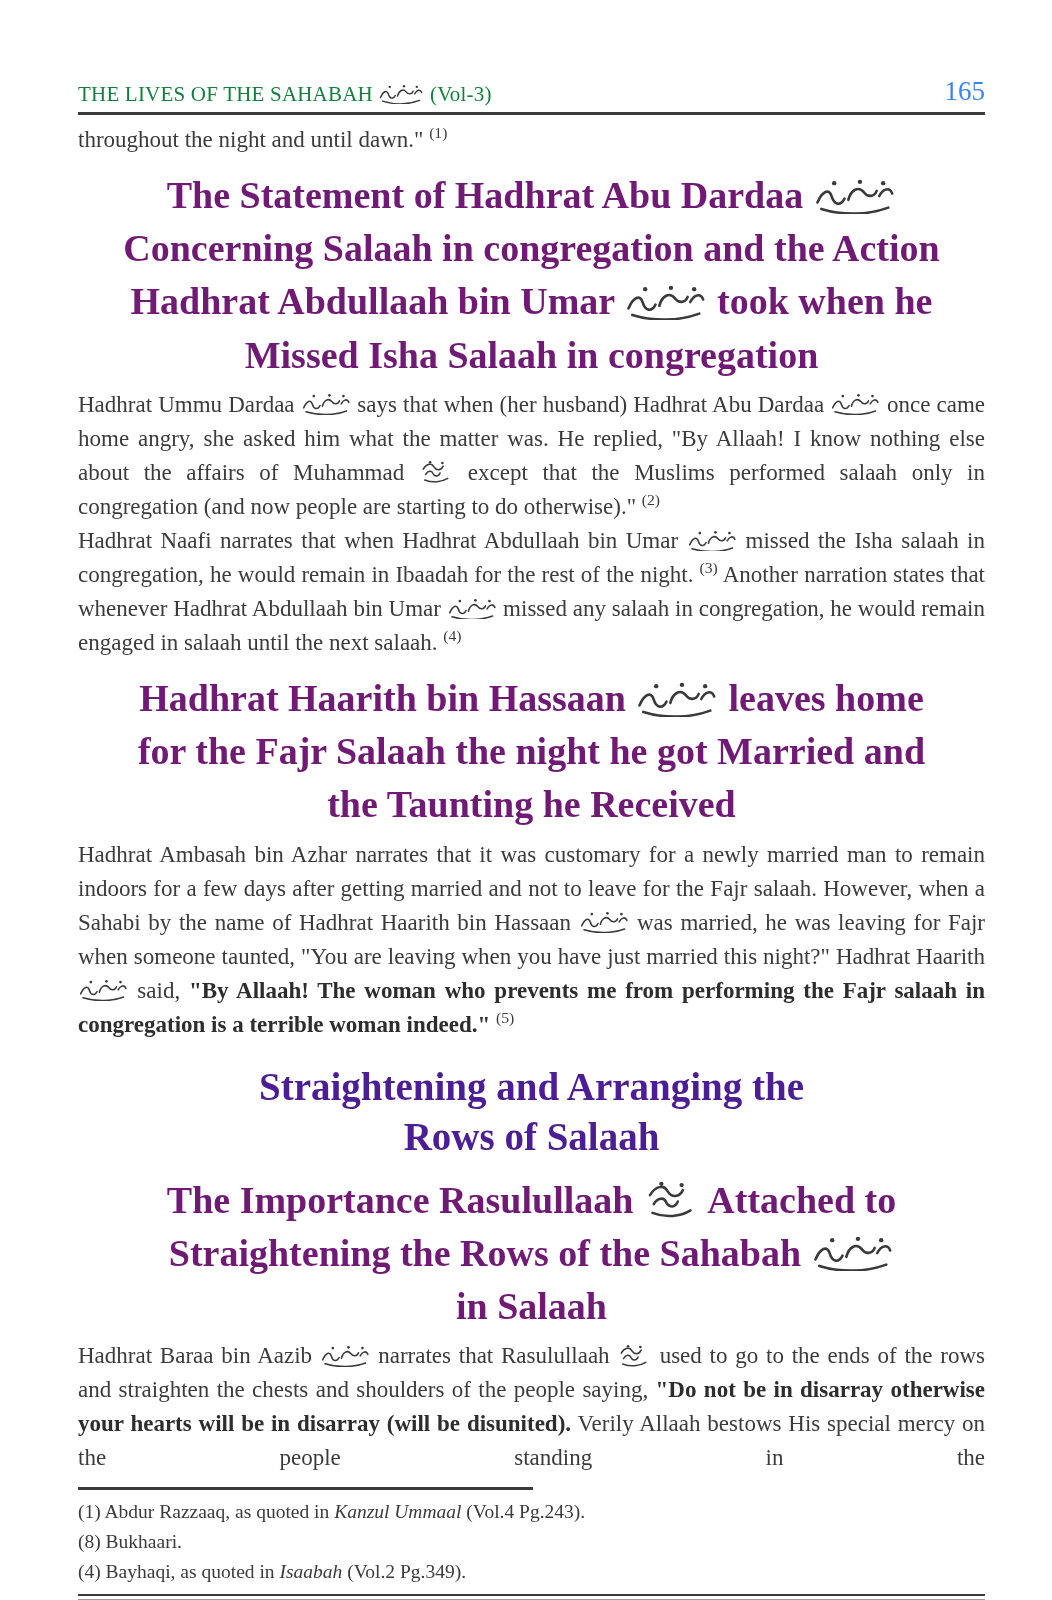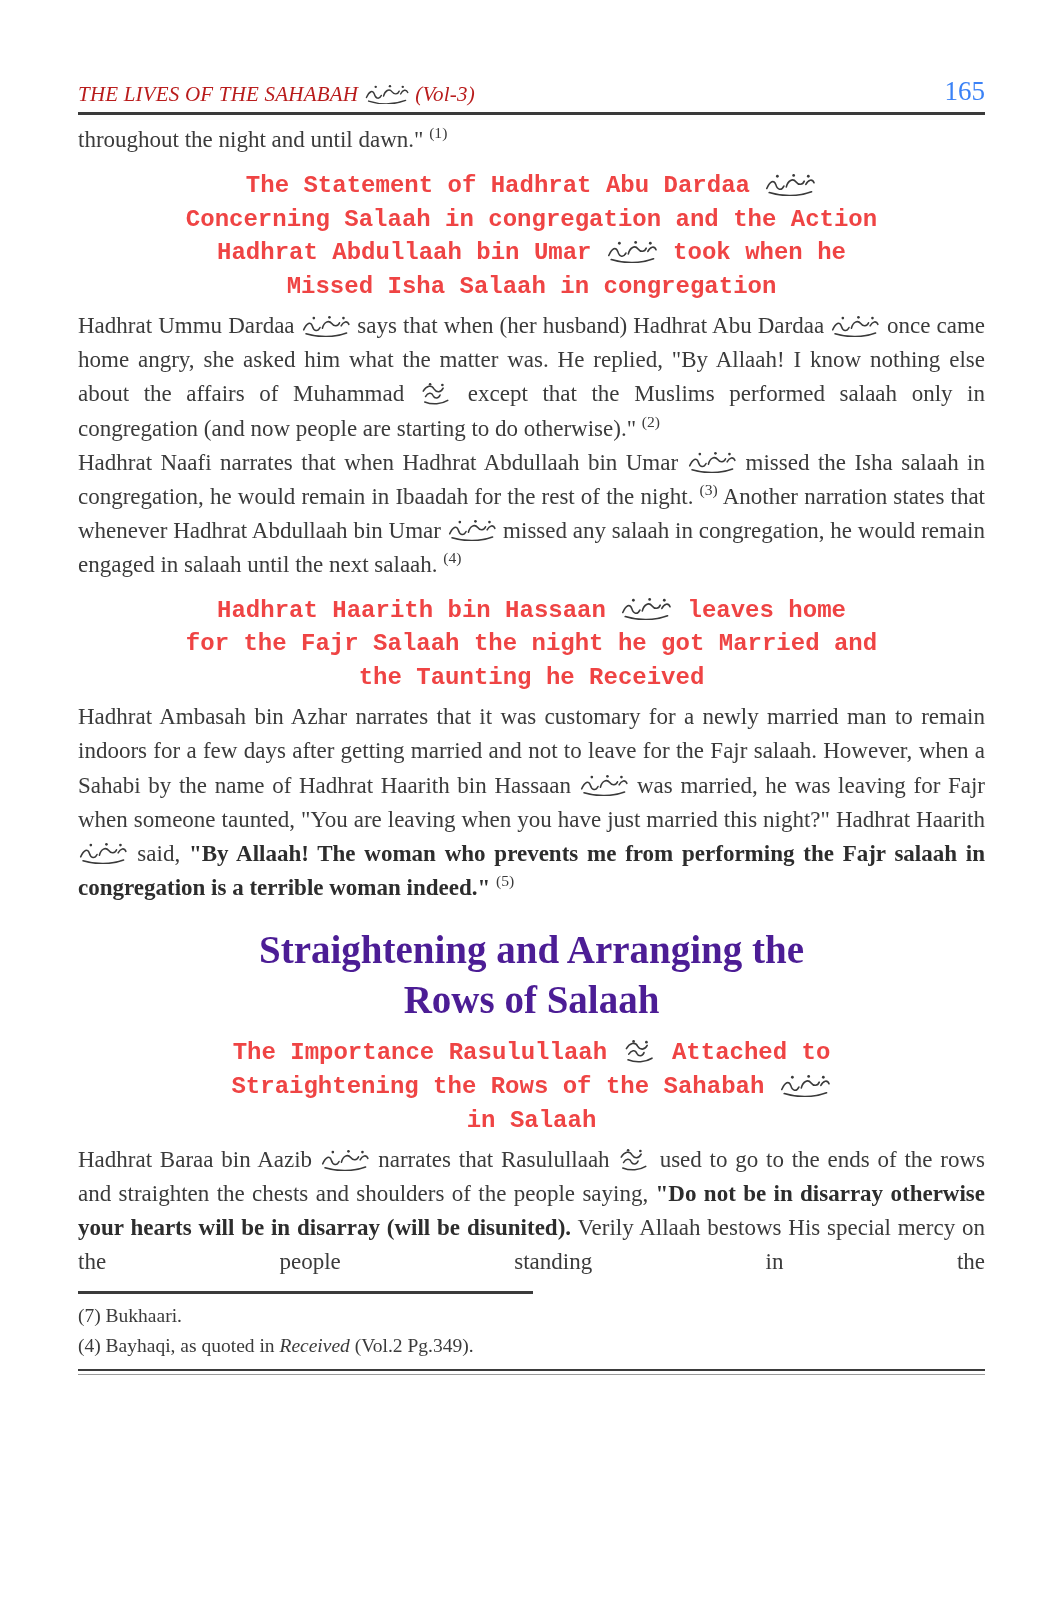--- a/index.html
+++ b/index.html
@@ -13,51 +13,49 @@
     font-family: "Liberation Serif", "DejaVu Serif", serif;
     color: #3b3b3b;
     overflow: hidden;
   }
   .header {
     display: flex;
     justify-content: space-between;
     align-items: flex-end;
   }
   .header-title {
-    font-style: italic;
     font-size: 21px;
-    color: #b91c1c;
+    color: #15803d;
     letter-spacing: 0.2px;
   }
   .page-number {
     font-size: 27px;
     color: #3b82f6;
   }
   .header-rule {
     border: none;
     border-top: 3px solid #3a3a3a;
     margin: 5px 0 8px 0;
   }
   p.body {
     font-size: 23px;
     line-height: 1.48;
     text-align: justify;
     margin: 0;
   }
   p.cont { text-align: left; margin-bottom: 2px; }
   p.stretch-last { text-align-last: justify; }
   .section-heading {
-    font-size: 24px;
+    font-size: 38px;
     font-weight: bold;
     line-height: 1.4;
-    color: #ef4444;
+    color: #701a75;
     text-align: center;
     white-space: pre-line;
     margin: 12px 0 6px 0;
-    font-family: Liberation Mono, monospace;
   }
   .chapter-heading {
     font-size: 39px;
     font-weight: bold;
     line-height: 1.28;
     color: #4c1d95;
     text-align: center;
     white-space: pre-line;
     margin: 20px 0 2px 0;
   }
@@ -292,19 +290,20 @@
           </g>
           <g fill="currentColor">
             <circle cx="14" cy="3" r="1.7"></circle>
             <circle cx="30" cy="4" r="1.7"></circle>
           </g>
         </svg></span> used to go to the ends of the rows and straighten the chests and shoulders of the people saying, <b>"Do not be in disarray otherwise your hearts will be in disarray (will be disunited).</b> Verily Allaah bestows His special mercy on the people standing in the</p>
 
   <div class="footnote-rule"></div>
 
   <div class="footnotes">
-    <div class="footnote">(7) Bukhaari.</div>
-    <div class="footnote">(4) Bayhaqi, as quoted in <i>Received</i> (Vol.2 Pg.349).</div>
+    <div class="footnote">(1) Abdur Razzaaq, as quoted in <i>Kanzul Ummaal</i> (Vol.4 Pg.243).</div>
+    <div class="footnote">(8) Bukhaari.</div>
+    <div class="footnote">(4) Bayhaqi, as quoted in <i>Isaabah</i> (Vol.2 Pg.349).</div>
   </div>
 
   <div class="bottom-rule"></div>
 
 </div>
 
 </body></html>

